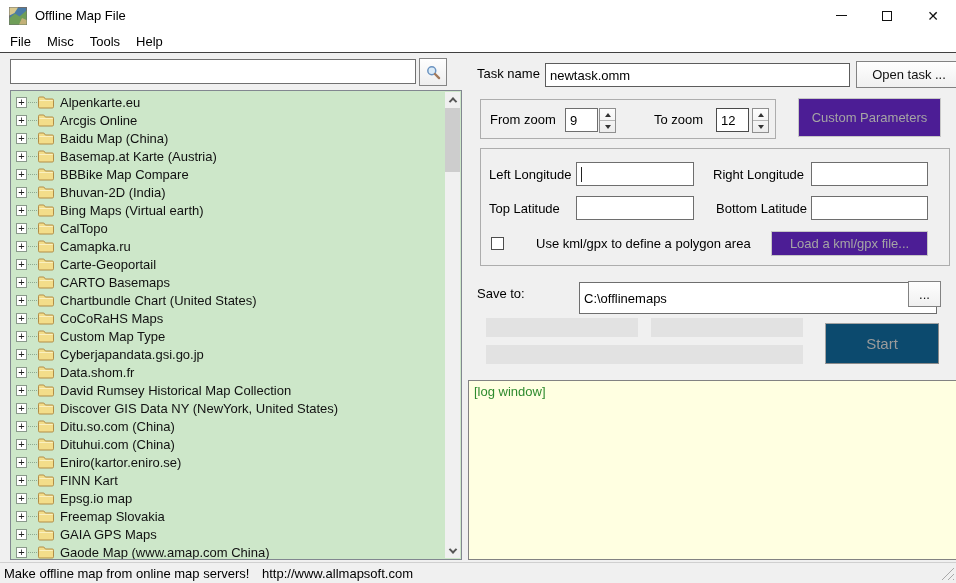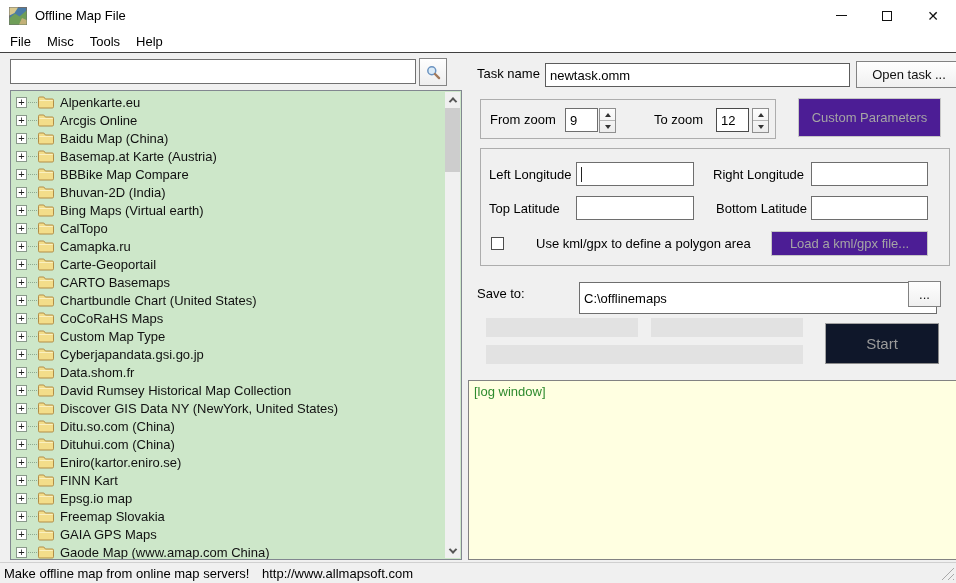--- a/index.html
+++ b/index.html
@@ -51,21 +51,21 @@
   .btn{background:linear-gradient(#fefefe,#f0f0f0);border:1px solid #828282;font:13px "Liberation Sans",sans-serif;color:#111;display:flex;align-items:center;justify-content:center;}
   .btn-disabled{background:#4c1d95;border:1px solid #c6c6c6;color:#a5a5a5;}
   .groupbox{border:1px solid #adadad;background:#f0f0f0;}
   .spin{width:17px;height:25px;border:1px solid #8f8f8f;background:linear-gradient(#fdfdfd,#ececec);display:flex;flex-direction:column;}
   .spin-half{flex:1;display:flex;align-items:center;justify-content:center;}
   .spin-half.top{border-bottom:1px solid #b5b5b5;}
   .tri-up{width:0;height:0;border-left:3px solid transparent;border-right:3px solid transparent;border-bottom:4px solid #333;}
   .tri-down{width:0;height:0;border-left:3px solid transparent;border-right:3px solid transparent;border-top:4px solid #333;}
   .checkbox{width:13px;height:13px;background:#fff;border:1px solid #4d4d4d;}
   .pbar{background:#e2e2e2;}
-  .start-btn{left:825px;top:270px;width:114px;height:41px;background:#0f172a;border:1px solid #a3a3a3;border-right-color:#8a8a8a;border-bottom-color:#8a8a8a;color:#9b9b9b;font-size:15px;display:flex;align-items:center;justify-content:center;}
+  .start-btn{left:825px;top:270px;width:114px;height:41px;background:#0c4a6e;border:1px solid #a3a3a3;border-right-color:#8a8a8a;border-bottom-color:#8a8a8a;color:#9b9b9b;font-size:15px;display:flex;align-items:center;justify-content:center;}
   .log{left:468px;top:327px;width:537px;height:180px;background:#ffffe1;border:1px solid #828282;overflow:hidden;}
   .log-text{position:absolute;left:5px;top:3px;font-size:13px;color:#2e8b2e;}
   .caret{position:absolute;left:4px;top:4px;width:1px;height:15px;background:#222;}
   
   .statusbar{position:absolute;left:0;right:0;bottom:0;height:21px;background:#f0f0f0;border-top:1px solid #d0d0d0;}
   .status-msg{position:absolute;left:4px;top:3px;font-size:13px;}
   .status-url{position:absolute;left:262px;top:3px;font-size:13px;}
   .sizegrip{position:absolute;right:2px;bottom:3px;width:14px;height:14px;
     background:repeating-linear-gradient(135deg,transparent 0 3px,#a8a8a8 3px 4px);
     clip-path:polygon(100% 0,100% 100%,0 100%);}

